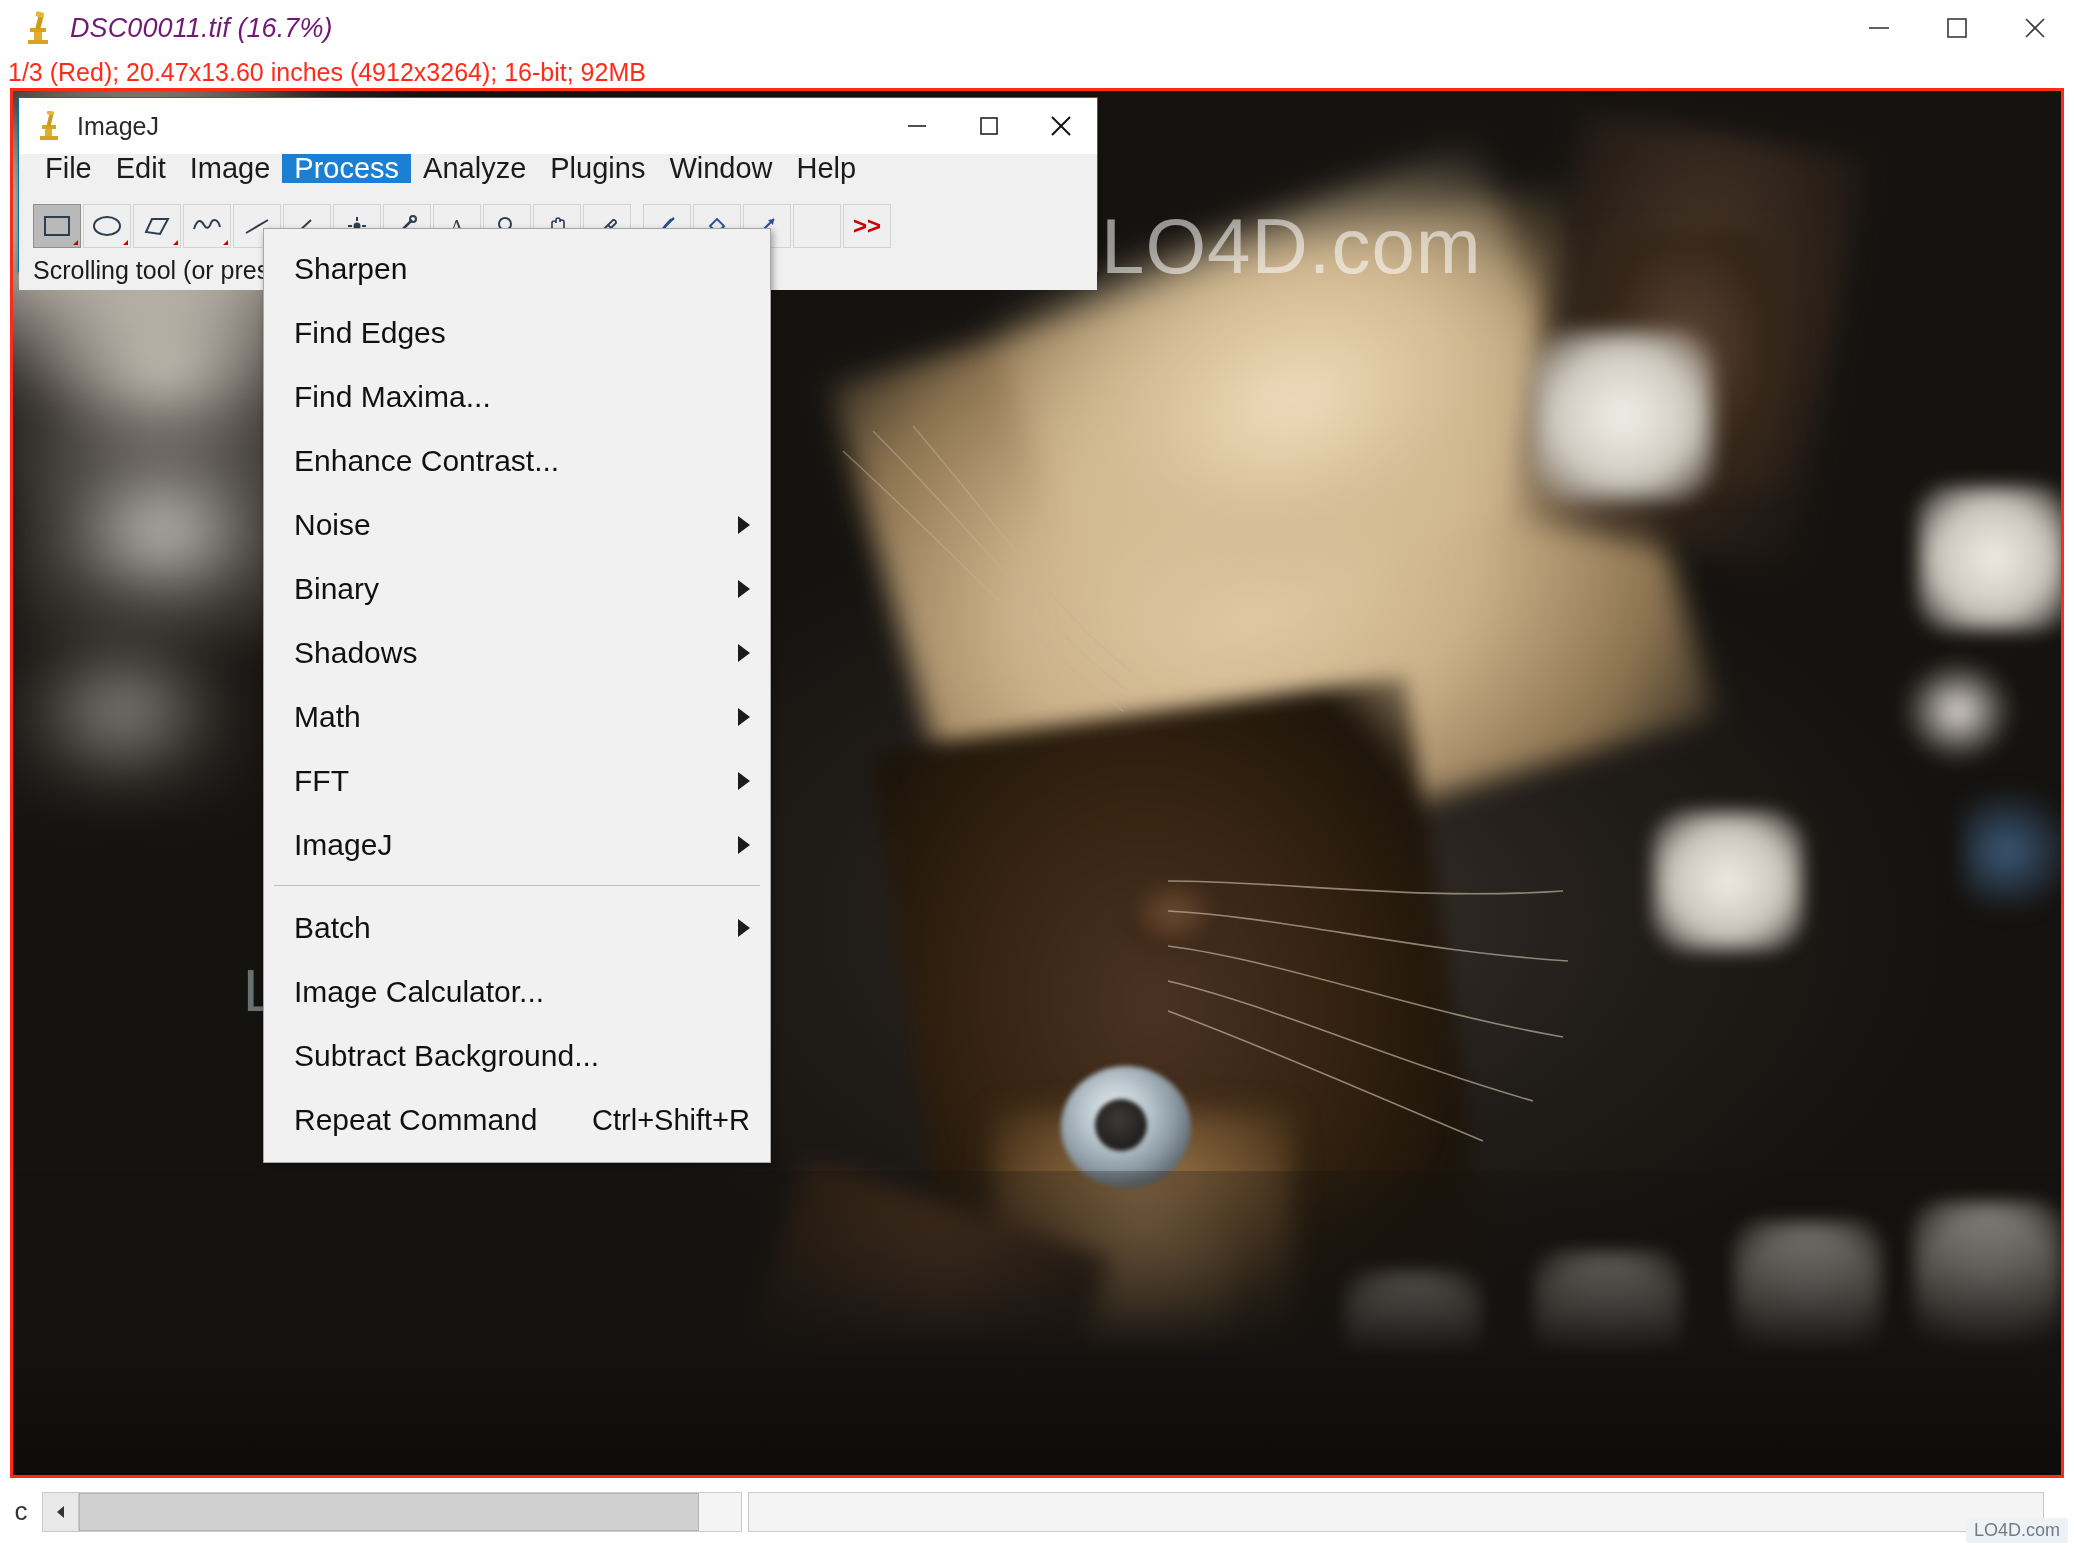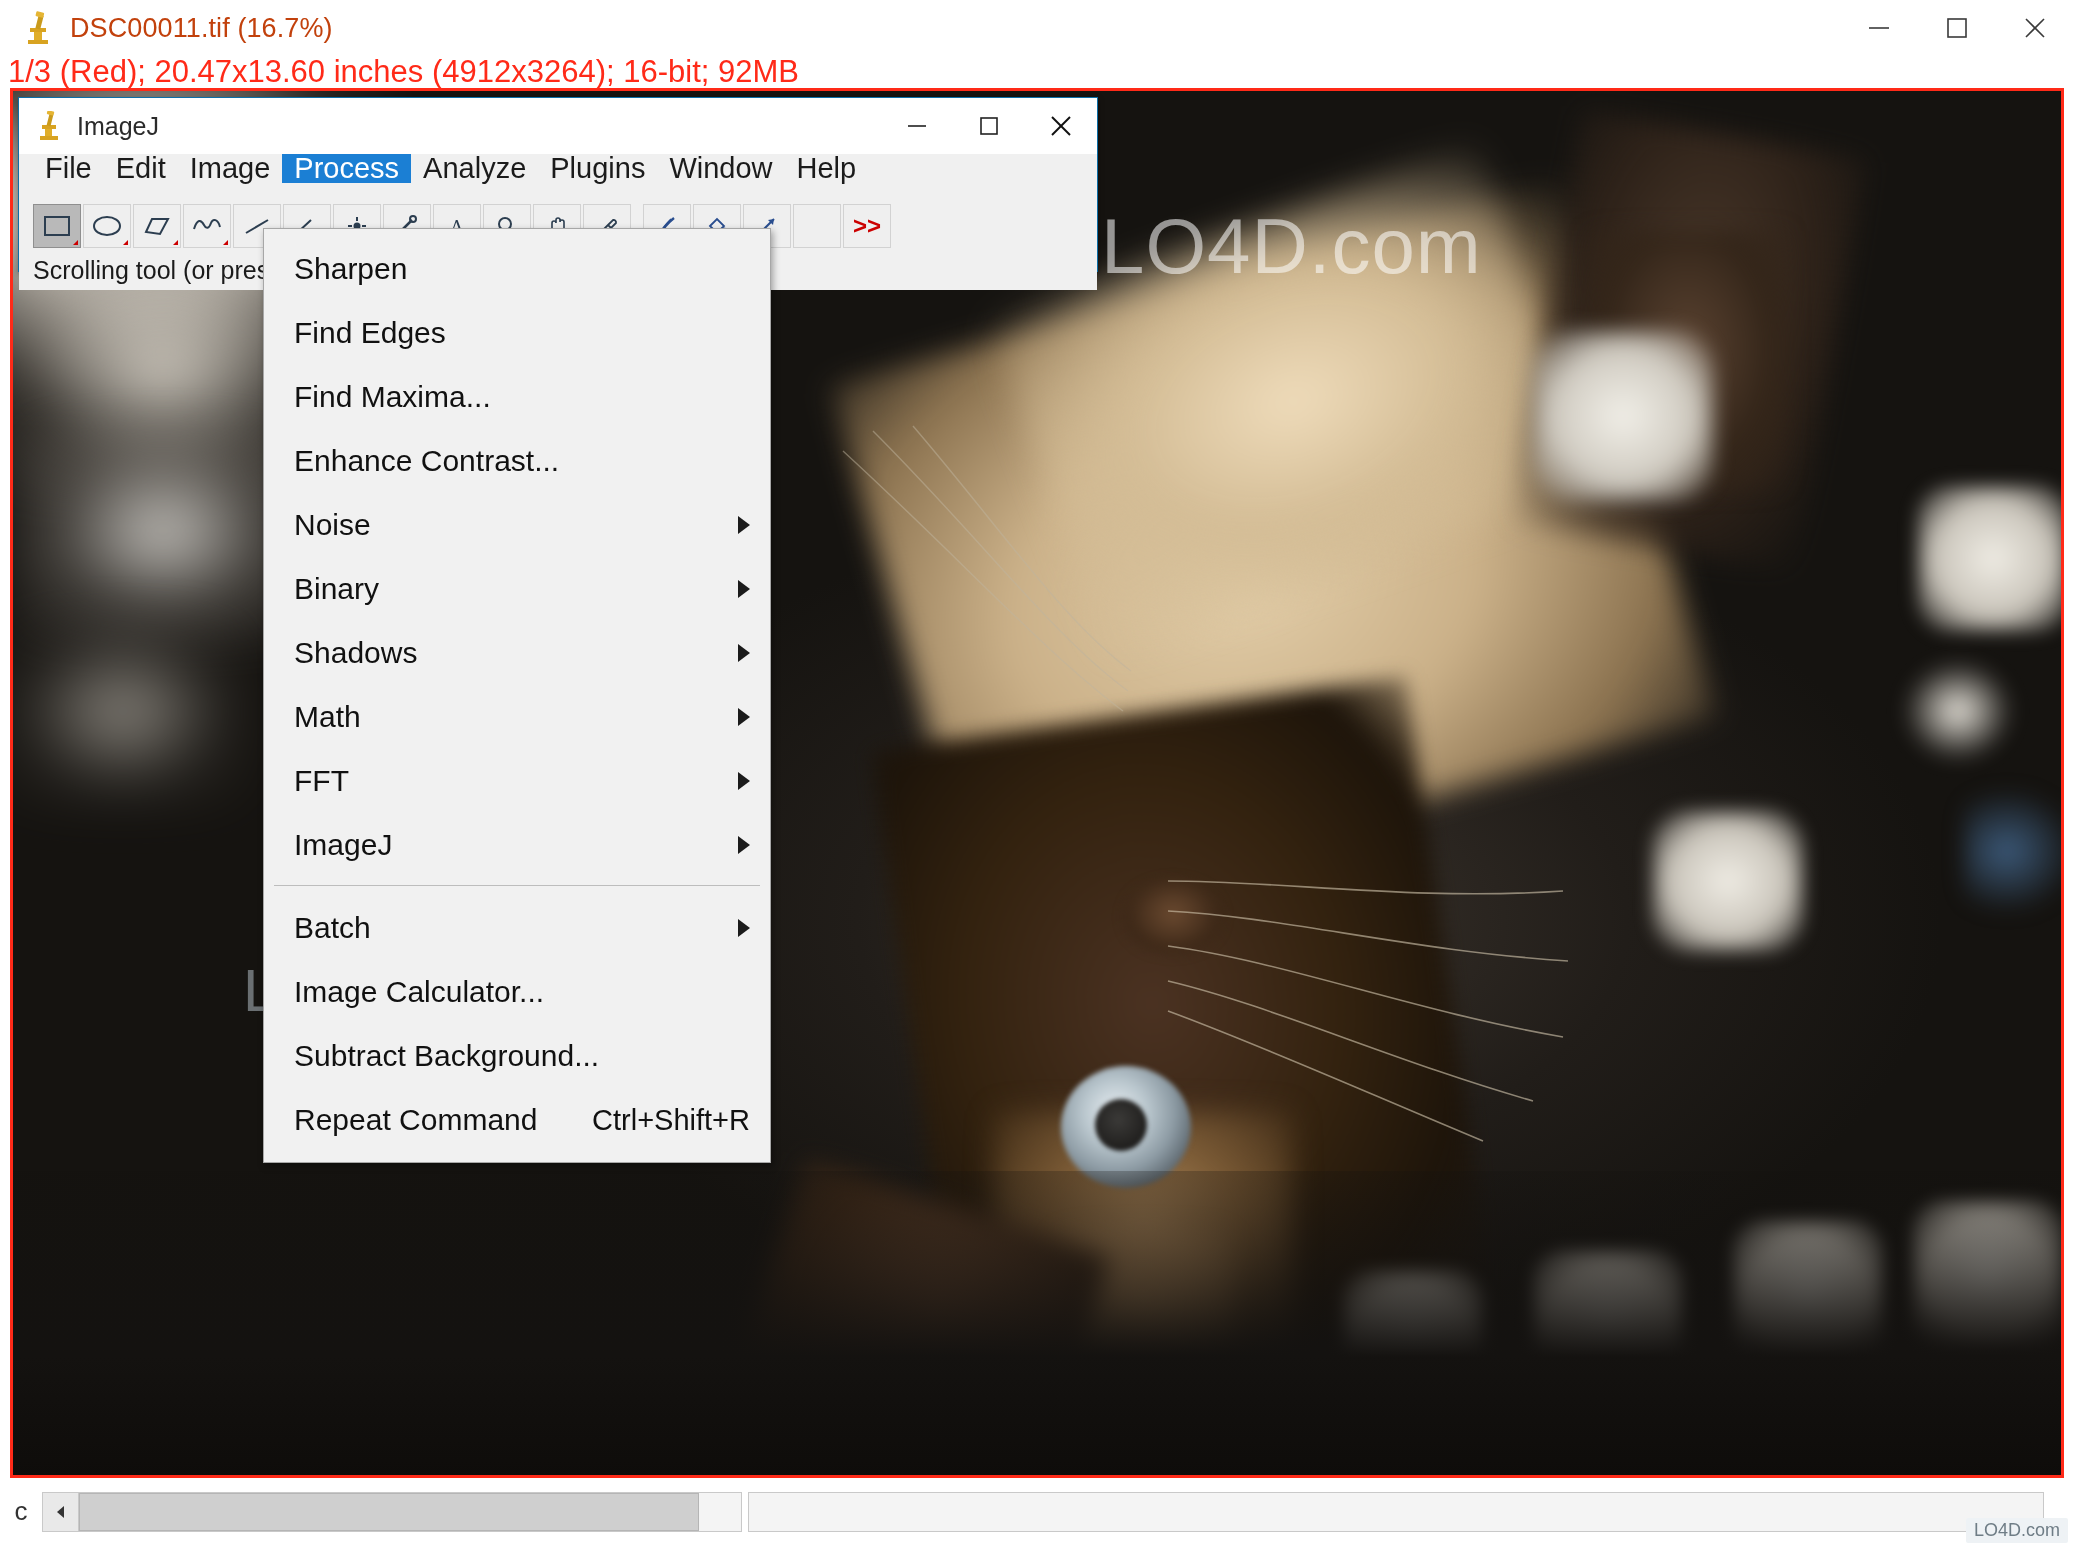--- a/index.html
+++ b/index.html
@@ -22,44 +22,45 @@
     width: 2074px; height: 56px;
     background: #ffffff;
     display: flex; align-items: center;
   }
   #outer-title-icon {
     margin-left: 24px; margin-right: 18px;
     width: 28px; height: 34px;
     position: relative;
   }
   #outer-title-text {
-    font-size: 27px; color: #c2410c;
+    font-size: 27px; color: #701a75;
     letter-spacing: 0.1px;
     white-space: nowrap;
+    font-style: italic;
   }
   .winbtns {
     position: absolute; right: 0; top: 0;
     height: 56px; display: flex;
   }
   .winbtn {
     width: 78px; height: 56px;
     display: flex; align-items: center; justify-content: center;
     color: #3a3a3a;
   }
   .winbtn svg { display:block; }
 
   
   #info-strip {
     position: absolute; left: 0; top: 56px;
     width: 2074px; height: 32px;
     display: flex; align-items: center;
     background: #ffffff;
   }
   #info-text {
-    font-size: 31px;
+    font-size: 25px;
     color: #ff2a18;
     margin-left: 8px;
     white-space: nowrap;
     font-family: "Liberation Sans", sans-serif;
   }
 
   
   #image-frame {
     position: absolute;
     left: 10px; top: 88px;

